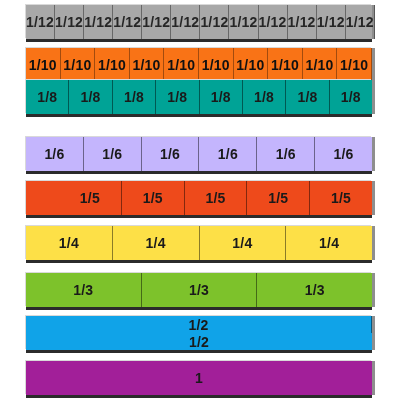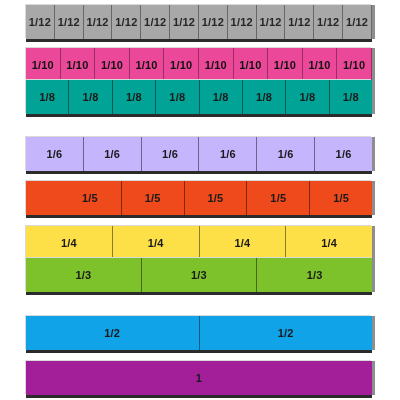--- a/index.html
+++ b/index.html
@@ -32,32 +32,32 @@
       -1px -1px 0 0 #d9d9d9,
        0px  3px 0 0 #2b2b2b,
        3px  0px 0 0 #8e8e8e;
   }
   .bar-row.row-0 { top: 5px; }
   .bar-row.row-1 { top: 48px; }
   .bar-row.row-2 { top: 80px; }
   .bar-row.row-3 { top: 137px; }
   .bar-row.row-4 { top: 181px; }
   .bar-row.row-5 { top: 226px; }
-  .bar-row.row-6 { top: 258px; }
-  .bar-row.row-7 { top: 316px; }
+  .bar-row.row-6 { top: 273px; }
+  .bar-row.row-7 { top: 316px; flex-direction: column; }
   .bar-row.row-8 { top: 361px; }
 
   .cell {
     flex: 1 1 0;
     display: flex;
     align-items: center;
     justify-content: center;
     box-sizing: border-box;
     border-right: 1px solid rgba(0,0,0,0.45);
-    font-size: 11px;
+    font-size: 14px;
     font-weight: bold;
     letter-spacing: 0.2px;
     color: #1a1a1a;
     line-height: 1;
     user-select: none;
   }
   .cell:last-child {
     border-right: none;
   }
   
@@ -106,21 +106,21 @@
       <div class="cell">
         <span>1/12</span>
       </div>
       <div class="cell">
         <span>1/12</span>
       </div>
       <div class="cell">
         <span>1/12</span>
       </div>
     </div>
-    <div class="bar-row row-1" style="background: #ec4899;">
+    <div class="bar-row row-1" style="background: #f97316;">
       <div class="cell">
         <span>1/10</span>
       </div>
       <div class="cell">
         <span>1/10</span>
       </div>
       <div class="cell">
         <span>1/10</span>
       </div>
       <div class="cell">

